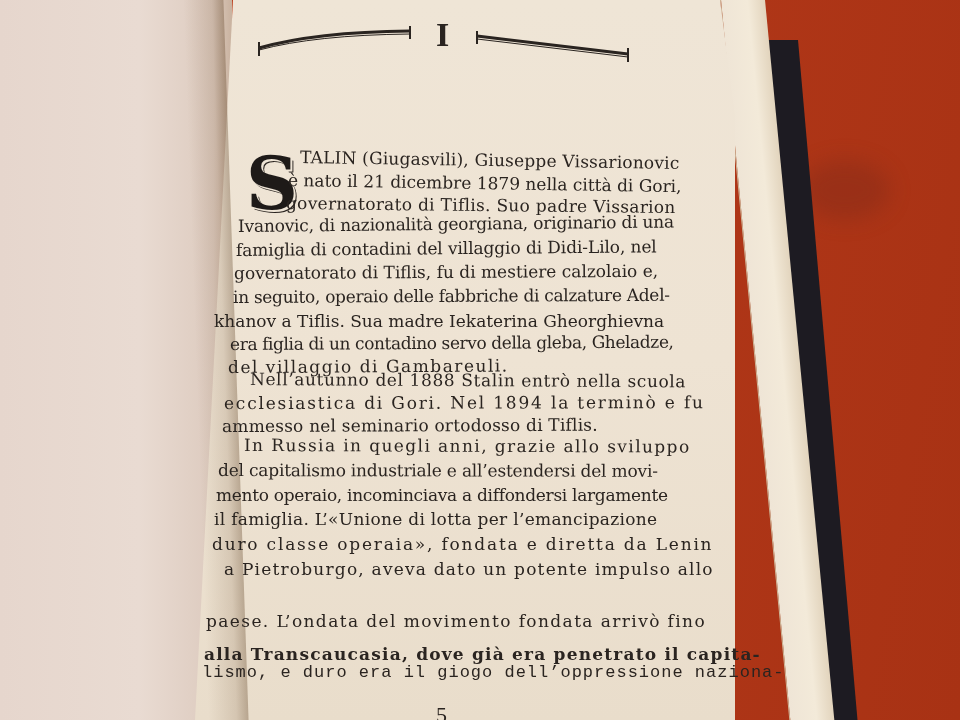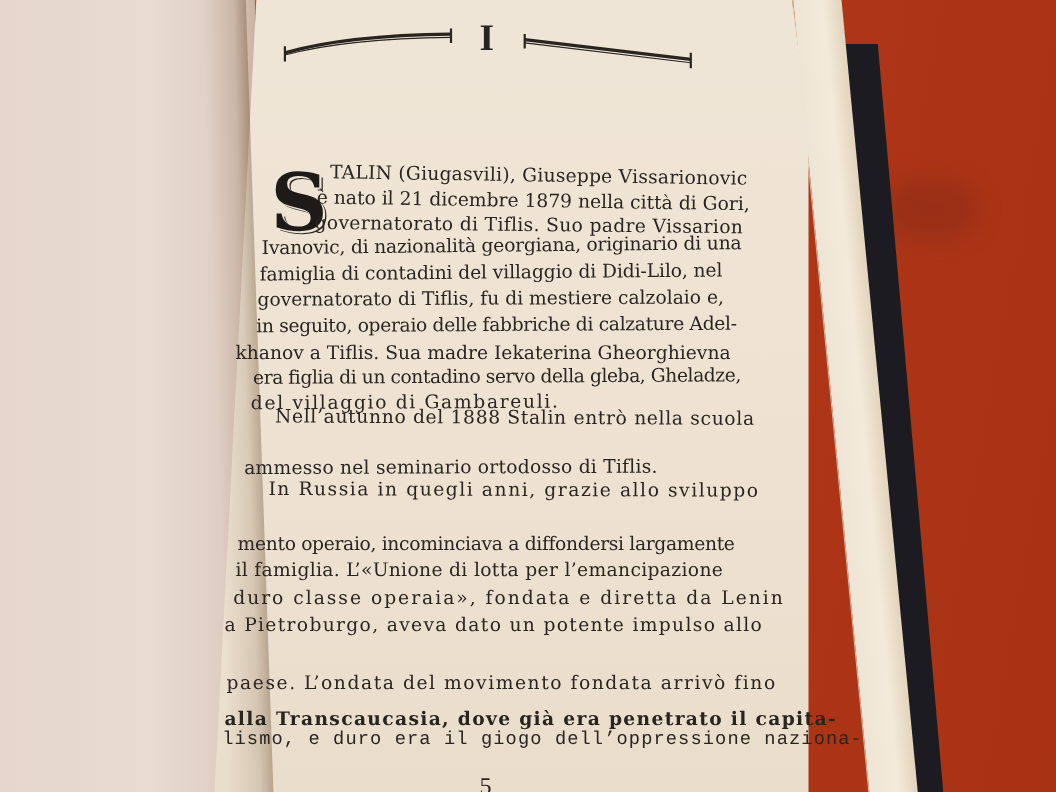--- a/index.html
+++ b/index.html
@@ -142,25 +142,27 @@
     <div class="line" style="left:288px;top:170px;transform:rotate(0.9deg);">è nato il 21 dicembre 1879 nella città di Gori,</div>
     <div class="line" style="left:286px;top:193px;transform:rotate(0.6deg);letter-spacing:0.3px;">governatorato di Tiflis. Suo padre Vissarion</div>
     <div class="line" style="left:238px;top:216px;transform:rotate(-0.6deg);letter-spacing:-0.2px;">Ivanovic, di nazionalità georgiana, originario di una</div>
     <div class="line" style="left:236px;top:240px;transform:rotate(-0.5deg);letter-spacing:-0.1px;">famiglia di contadini del villaggio di Didi-Lilo, nel</div>
     <div class="line" style="left:234px;top:263px;transform:rotate(-0.3deg);letter-spacing:0px;">governatorato di Tiflis, fu di mestiere calzolaio e,</div>
     <div class="line" style="left:233px;top:287px;transform:rotate(-0.3deg);letter-spacing:-0.3px;">in seguito, operaio delle fabbriche di calzature Adel-</div>
     <div class="line" style="left:214px;top:311px;transform:rotate(0deg);letter-spacing:0px;">khanov a Tiflis. Sua madre Iekaterina Gheorghievna</div>
     <div class="line" style="left:230px;top:334px;transform:rotate(-0.3deg);letter-spacing:-0.4px;">era figlia di un contadino servo della gleba, Gheladze,</div>
     <div class="line" style="left:228px;top:357px;transform:rotate(-0.3deg);letter-spacing:1.5px;">del villaggio di Gambareuli.</div>
     <div class="line" style="left:250px;top:369px;transform:rotate(0.3deg);letter-spacing:0.6px;">Nell’autunno del 1888 Stalin entrò nella scuola</div>
+    <div class="line" style="left:224px;top:393px;transform:rotate(-0.1deg);letter-spacing:1.8px;">ecclesiastica di Gori. Nel 1894 la terminò e fu</div>
     <div class="line" style="left:222px;top:416px;transform:rotate(-0.2deg);letter-spacing:0.2px;">ammesso nel seminario ortodosso di Tiflis.</div>
     <div class="line" style="left:244px;top:435px;transform:rotate(0.2deg);letter-spacing:1.4px;">In Russia in quegli anni, grazie allo sviluppo</div>
+    <div class="line" style="left:218px;top:460px;transform:rotate(0.1deg);letter-spacing:-0.2px;">del capitalismo industriale e all’estendersi del movi-</div>
     <div class="line" style="left:216px;top:485px;transform:rotate(0deg);letter-spacing:-0.3px;">mento operaio, incominciava a diffondersi largamente</div>
     <div class="line" style="left:214px;top:509px;transform:rotate(0deg);letter-spacing:0.3px;">il famiglia. L’«Unione di lotta per l’emancipazione</div>
     <div class="line" style="left:212px;top:534px;transform:rotate(0deg);letter-spacing:1.8px;">duro classe operaia», fondata e diretta da Lenin</div>
-    <div class="line" style="left:204px;top:559px;transform:rotate(0deg);letter-spacing:1.2px;">a Pietroburgo, aveva dato un potente impulso allo</div>
+    <div class="line" style="left:224px;top:559px;transform:rotate(0deg);letter-spacing:1.2px;">a Pietroburgo, aveva dato un potente impulso allo</div>
     <div class="line" style="left:206px;top:611px;transform:rotate(0deg);letter-spacing:1.4px;">paese. L’ondata del movimento fondata arrivò fino</div>
     <div class="line" style="left:204px;top:644px;transform:rotate(0deg);letter-spacing:1.2px;font-weight:bold;">alla Transcaucasia, dove già era penetrato il capita-</div>
     <div class="line" style="left:202px;top:663px;transform:rotate(0deg);letter-spacing:1.0px;font-family:Liberation Mono, monospace;">lismo, e duro era il giogo dell’oppressione naziona-</div>
 
     <div class="page-number">5</div>
   </div>
 </div>
 
 </body></html>

